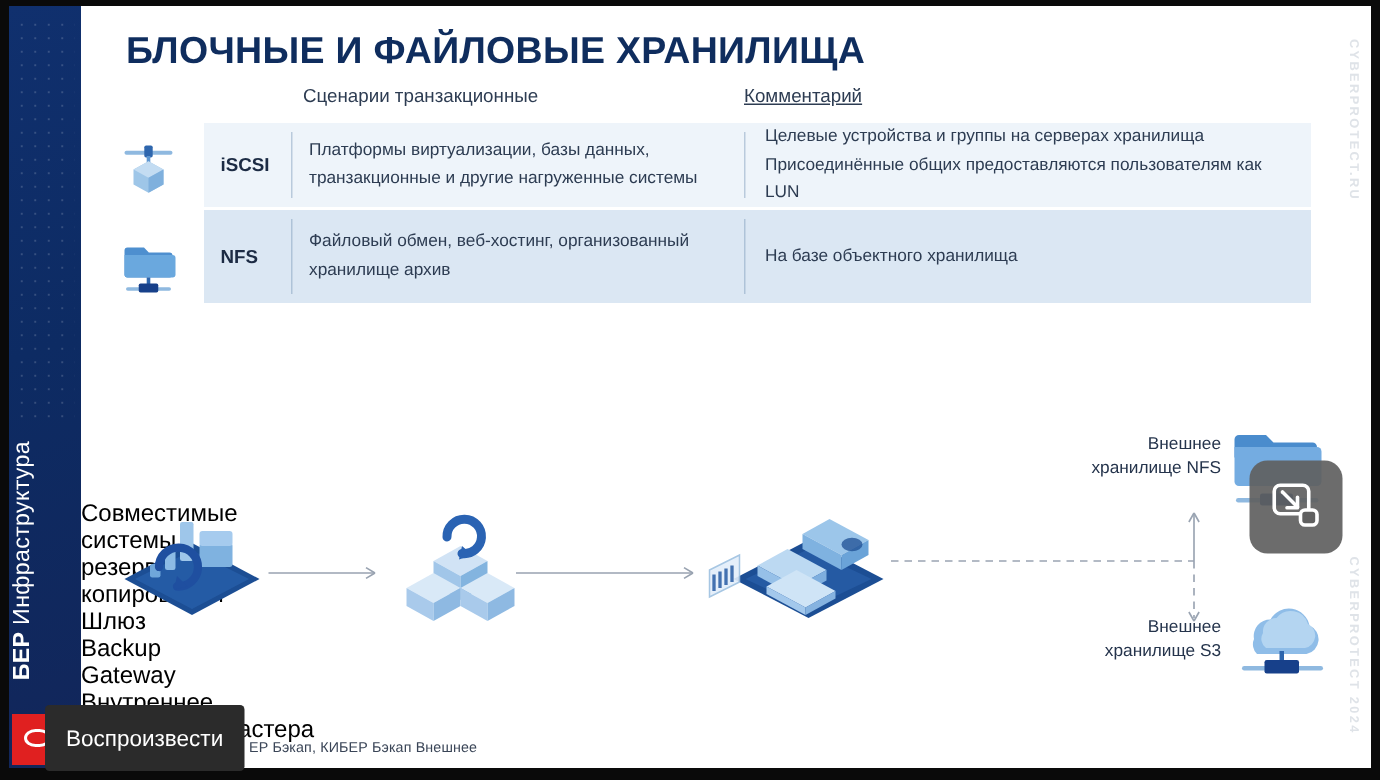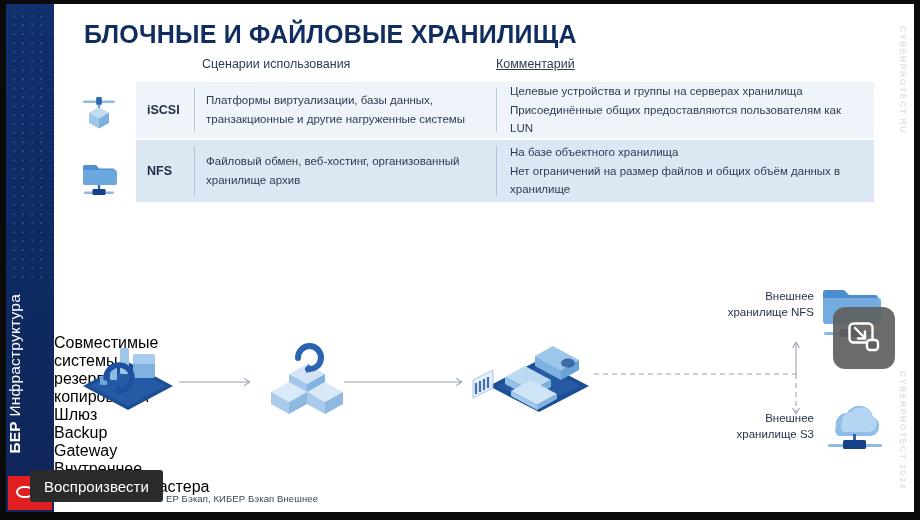--- a/index.html
+++ b/index.html
@@ -206,21 +206,21 @@
     left: 112px; bottom: 8px;
     font-size: 9.5px;
     color: #3a4557;
     letter-spacing: .1px;
   }
 
   
   #tooltip {
     position: absolute;
     left: 30px; top: 470px;
-    height: 32px;
+    height: 44px;
     padding: 0 14px;
     display: flex; align-items: center;
     background: #2b2b2b;
     color: #ffffff;
     font-size: 15px;
     border-radius: 3px;
     z-index: 40;
   }
 </style>
 </head>
@@ -236,21 +236,21 @@
       <div id="rail-logo">
           <div class="mark"></div>
         </div>
     </div>
 
     <div id="content">
 
       <div id="title-1" class="h-main">БЛОЧНЫЕ И ФАЙЛОВЫЕ ХРАНИЛИЩА</div>
 
       <div id="tbl-head">
-        <span class="c1">Сценарии использования</span>
+        <span class="c1">Сценарии транзакционные</span>
         <span class="c2">Комментарий</span>
       </div>
 
       <div id="icon-iscsi" class="row-icon">
         <svg width="46" height="46" viewBox="0 0 46 46">
           <rect x="7" y="12.5" width="32" height="2.6" rx="1.3" fill="#8fb9e0"></rect>
           <rect x="20.2" y="9" width="5.6" height="8" rx="1.2" fill="#2e66ad"></rect>
           <rect x="21.8" y="16" width="2.4" height="7" fill="#5d96d0"></rect>
           <path d="M23 19.5 L33 25 L33 35 L23 40.5 L13 35 L13 25 Z" fill="#9ec6e8"></path>
           <path d="M23 19.5 L33 25 L23 30.5 L13 25 Z" fill="#c3dcf2"></path>
@@ -289,21 +289,20 @@
 
         <div class="trow r2">
           <div class="cell proto">NFS</div>
           <div class="cell use">
             <div class="lines">Файловый обмен, веб-хостинг, организованный
 хранилище архив</div>
           </div>
           <div class="cell cmt">
             <div class="lines">
               <div>На базе объектного хранилища</div>
-              <div>Нет ограничений на размер файлов и общих объём данных в хранилище</div>
             </div>
           </div>
           <div class="vsep a"></div>
           <div class="vsep b"></div>
         </div>
 
       </div>
 
 
       <div id="flow">

